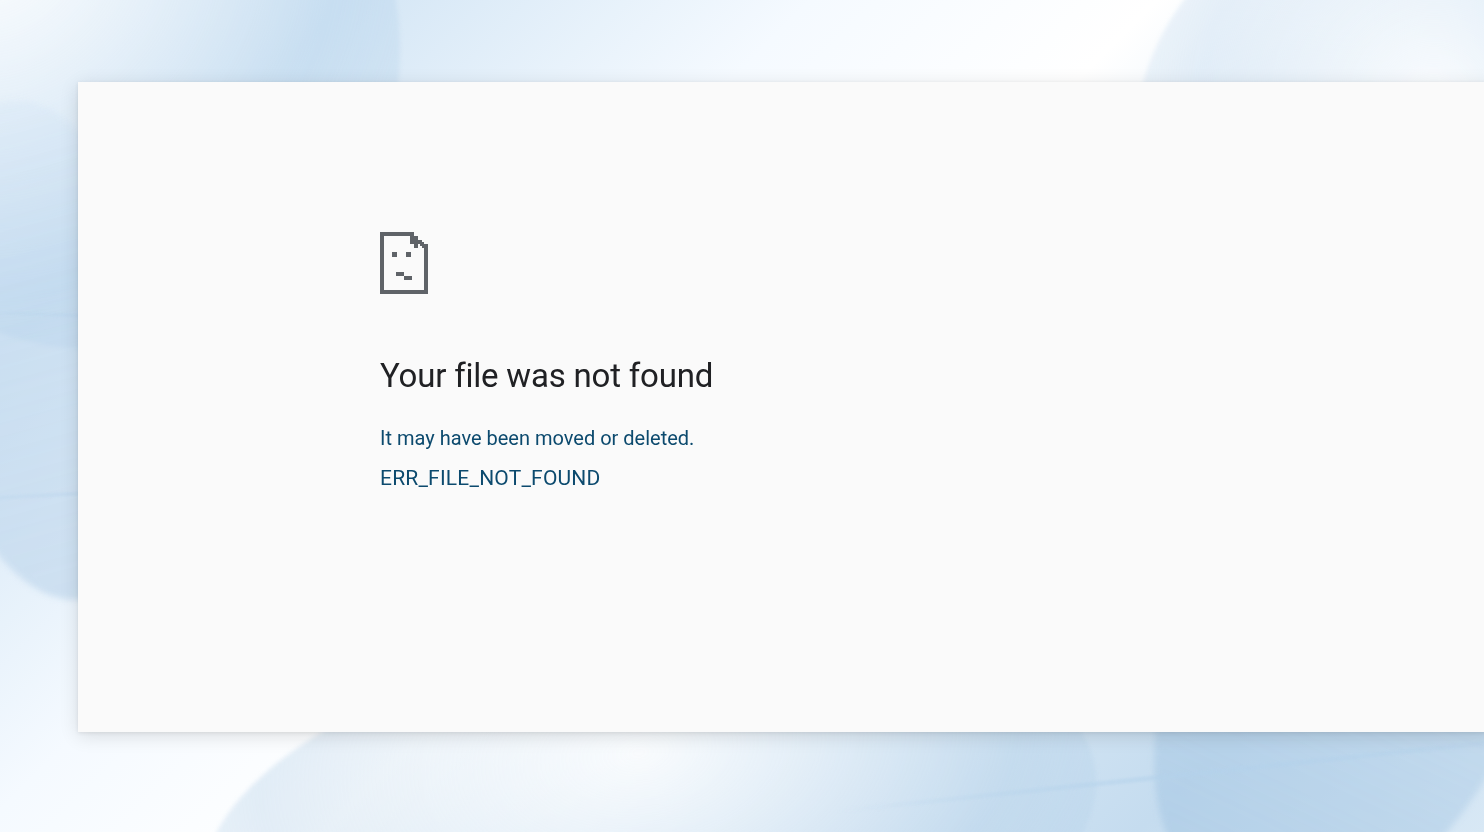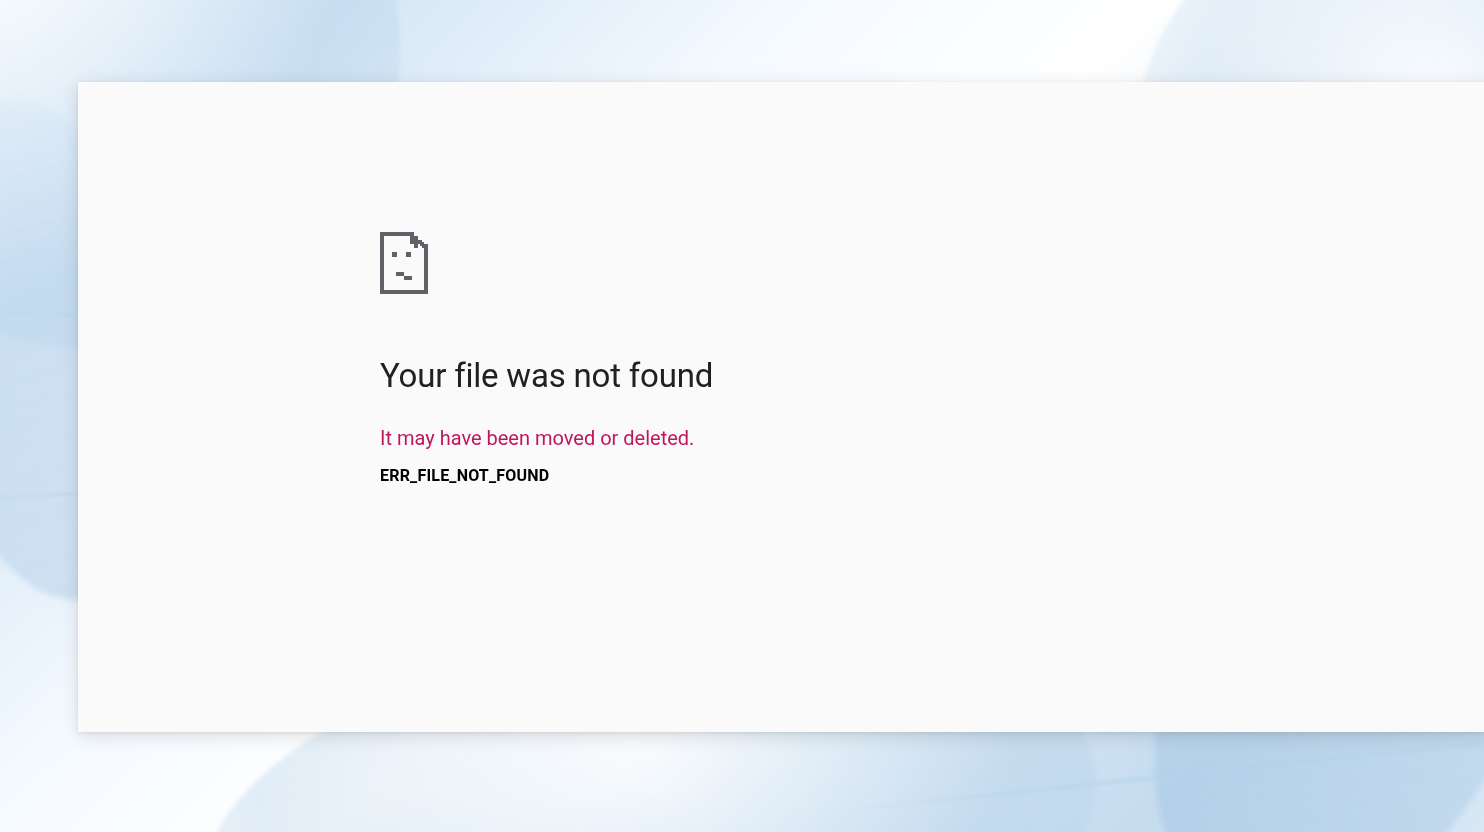--- a/index.html
+++ b/index.html
@@ -77,29 +77,29 @@
       font-weight: 400;
       color: #202124;
       letter-spacing: -0.2px;
       line-height: 1.2;
       margin-bottom: 28px;
     }
 
     .error-subtitle {
       font-size: 20px;
       font-weight: 400;
-      color: #be185d;
+      color: #0c4a6e;
       line-height: 1.4;
       margin-bottom: 14px;
     }
 
     .error-code {
-      font-size: 16px;
-      font-weight: 700;
-      color: #000000;
+      font-size: 21px;
+      font-weight: 400;
+      color: #0c4a6e;
       letter-spacing: 0.2px;
     }
   </style>
 </head>
 <body>
 
 <div class="bg-wrap">
   <div class="bg-shape s1"></div>
   <div class="bg-shape s2"></div>
   <div class="bg-shape s3"></div>

